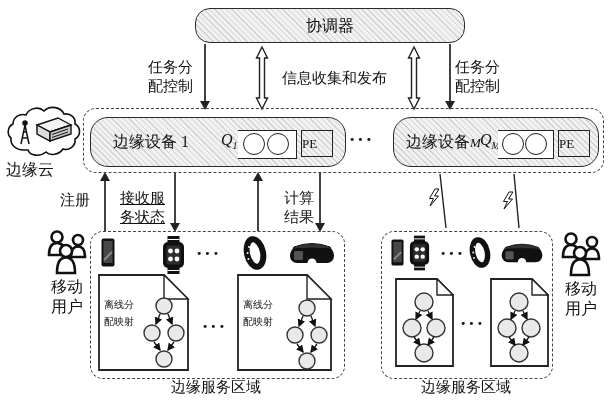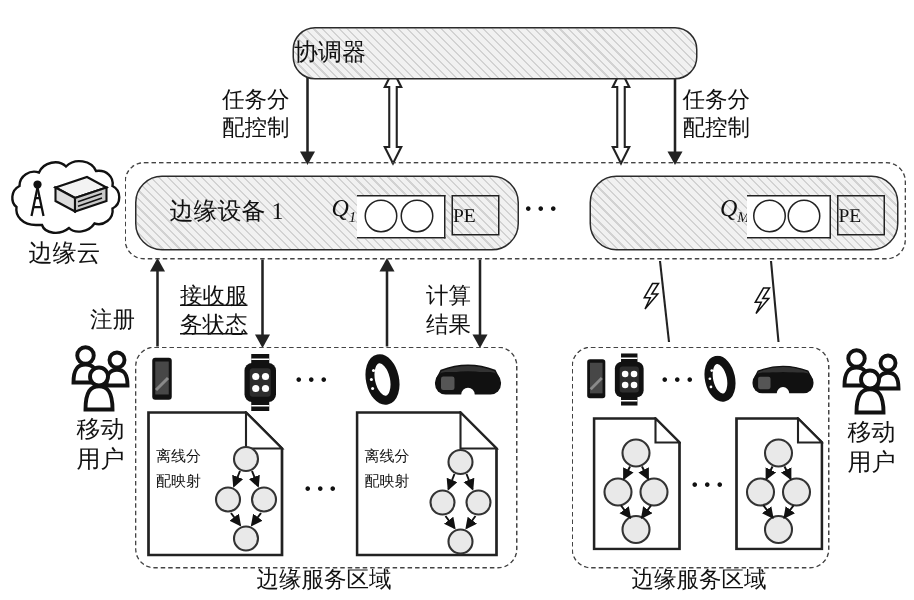--- a/index.html
+++ b/index.html
@@ -68,28 +68,29 @@
       </g>
       <g transform="translate(429,189)">
         <polygon points="6,0 10,0 5.5,7 9.5,7 1,17 4.5,9.5 0.5,9.5" fill="#fff" stroke="#111" stroke-width="1"></polygon>
       </g>
       <g transform="translate(503,192)">
         <polygon points="6,0 10,0 5.5,7 9.5,7 1,17 4.5,9.5 0.5,9.5" fill="#fff" stroke="#111" stroke-width="1"></polygon>
       </g>
     </g>
   </svg>
 
-  <div class="hatchbox" style="left:195px;top:8px;width:268px;height:33px;border-radius:15px;text-align:left;line-height:33px;font-size:16px;margin-top:10px;">
+  <div class="hatchbox" style="left:195px;top:8px;width:268px;height:33px;border-radius:15px;text-align:center;line-height:33px;font-size:16px;">
     <span>协调器</span>
   </div>
 
   <div class="lbl" style="left:148px;top:58px;">
     <div>任务分</div>
     <div>配控制</div>
   </div>
+  <div class="lbl" style="left:282px;top:69px;">信息收集和发布</div>
   <div class="lbl" style="left:455px;top:58px;">
     <div>任务分</div>
     <div>配控制</div>
   </div>
 
   <div class="dashbox" style="left:83px;top:108px;width:519px;height:63px;"></div>
 
   <div class="hatchbox" style="left:90px;top:117px;width:254px;height:48px;border-radius:18px;">
     <div class="devname" style="left:22px;">
       <span>边缘设备 1</span>
@@ -100,20 +101,23 @@
     <div class="queue" style="left:147px;top:12px;width:58px;height:27px;">
       <div class="qcirc" style="left:5px;top:2px;"></div>
       <div class="qcirc" style="left:29px;top:2px;"></div>
     </div>
     <div class="pe" style="left:210px;top:12px;width:30px;height:25px;line-height:25px;">PE</div>
   </div>
 
   <div class="dots" style="left:349px;top:130px;">···</div>
 
   <div class="hatchbox" style="left:393px;top:117px;width:204px;height:48px;border-radius:18px;">
+    <div class="devname" style="left:12px;">
+      <span>边缘设备</span><i style="font-size:13px;">M</i>
+    </div>
     <div class="qlab" style="left:86px;top:13px;">
       <span>Q</span><sub>M</sub>
     </div>
     <div class="queue" style="left:104px;top:12px;width:55px;height:27px;">
       <div class="qcirc" style="left:4px;top:2px;"></div>
       <div class="qcirc" style="left:27px;top:2px;"></div>
     </div>
     <div class="pe" style="left:164px;top:12px;width:30px;height:25px;line-height:25px;">PE</div>
   </div>
 
@@ -127,23 +131,23 @@
       <circle cx="21" cy="20" r="2" fill="#111"></circle>
     </g>
     <g stroke="#111" stroke-width="1.4">
       <polygon points="33,22 54,15 67,22 46,29" fill="#f3f3f3"></polygon>
       <polygon points="33,22 46,29 46,38 33,31" fill="#dcdcdc"></polygon>
       <polygon points="46,29 67,22 67,31 46,38" fill="#c9c9c9"></polygon>
       <line x1="48" y1="31.5" x2="64" y2="26" stroke-width="1"></line>
       <line x1="48" y1="34.5" x2="64" y2="29" stroke-width="1"></line>
     </g>
   </svg>
-  <div class="lbl" style="left:6px;top:160px;width:74px;text-align:center;font-size:16px;">边缘云</div>
-
-  <div class="lbl" style="left:60px;top:205px;text-align:right;">注册</div>
+  <div class="lbl" style="left:6px;top:160px;width:74px;font-size:16px;">边缘云</div>
+
+  <div class="lbl" style="left:60px;top:191px;text-align:right;">注册</div>
   <div class="lbl" style="left:120px;top:189px;text-decoration:underline;">
     <div>接收服</div>
     <div>务状态</div>
   </div>
   <div class="lbl" style="left:284px;top:189px;">
     <div>计算</div>
     <div>结果</div>
   </div>
 
   <svg class="abs" style="left:44px;top:228px;" width="46" height="48" viewBox="0 0 46 48">

